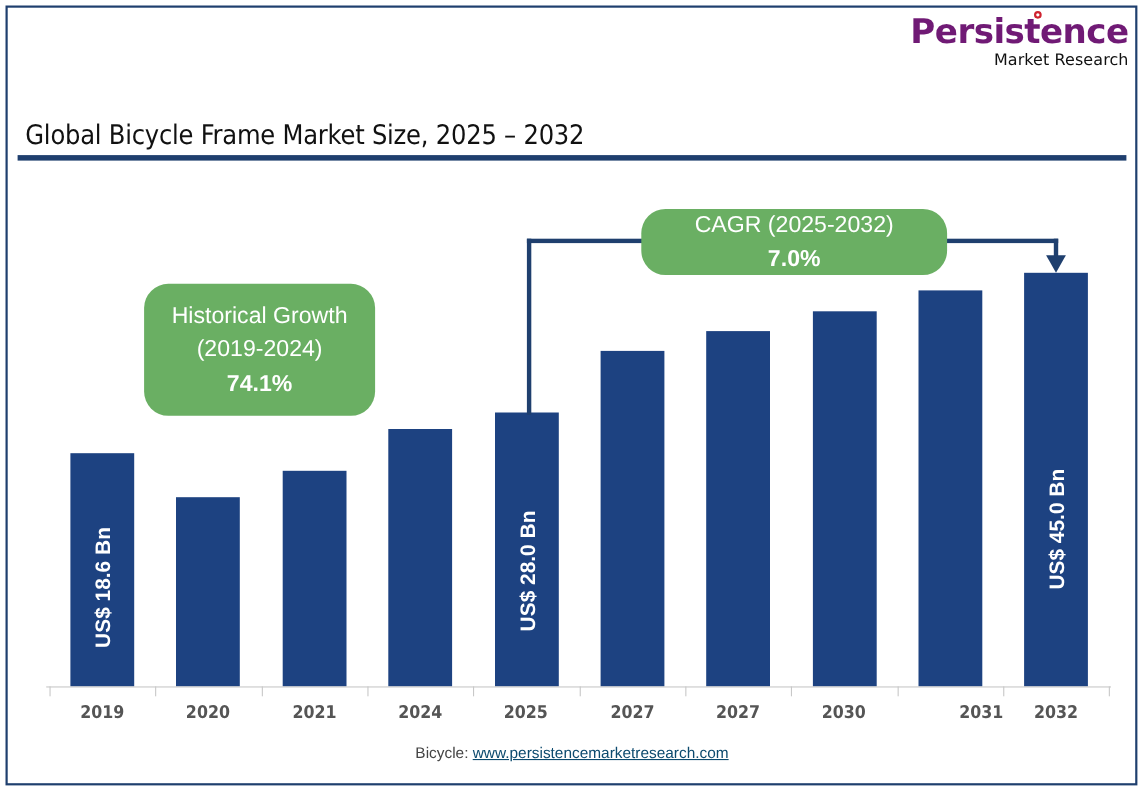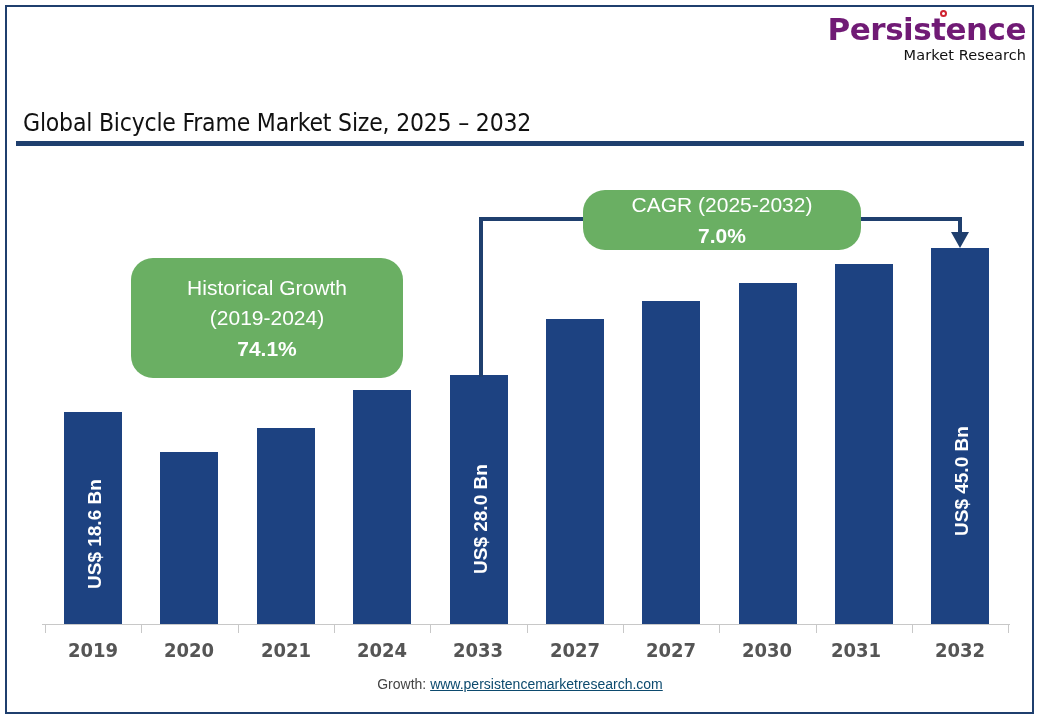--- a/index.html
+++ b/index.html
@@ -122,21 +122,21 @@
     top: 624px;
     width: 1px;
     height: 9px;
     background: #c8c8c8;
   }
   .cat-label {
     position: absolute;
     top: 638px;
     width: 96px;
     text-align: center;
-    font-size: 20px;
+    font-size: 16px;
     font-weight: bold;
     color: #555555;
     font-family: "DejaVu Sans Condensed", "Liberation Sans Narrow", "Liberation Sans", sans-serif;
   }
   
   .callout {
     position: absolute;
     background: #6aaf63;
     border-radius: 22px;
     color: #ffffff;
@@ -154,21 +154,21 @@
   }
   .callout .value {
     font-size: 21px;
     font-weight: bold;
     line-height: 1.4;
     font-family: "Liberation Sans", sans-serif;
   }
   #callout-historical {
     left: 131px;
     top: 258px;
-    width: 272px;
+    width: 210px;
     height: 120px;
   }
   #callout-cagr {
     left: 583px;
     top: 190px;
     width: 278px;
     height: 60px;
   }
   
   .conn {
@@ -234,25 +234,25 @@
     <div class="tick" style="left:623px;"></div>
     <div class="tick" style="left:719px;"></div>
     <div class="tick" style="left:816px;"></div>
     <div class="tick" style="left:912px;"></div>
     <div class="tick" style="left:1008px;"></div>
 
     <div class="cat-label" style="left:45px;">2019</div>
     <div class="cat-label" style="left:141px;">2020</div>
     <div class="cat-label" style="left:238px;">2021</div>
     <div class="cat-label" style="left:334px;">2024</div>
-    <div class="cat-label" style="left:430px;">2033</div>
+    <div class="cat-label" style="left:430px;">2025</div>
     <div class="cat-label" style="left:527px;">2027</div>
     <div class="cat-label" style="left:623px;">2027</div>
     <div class="cat-label" style="left:719px;">2030</div>
-    <div class="cat-label" style="left:808px;">2031</div>
+    <div class="cat-label" style="left:844px;">2031</div>
     <div class="cat-label" style="left:912px;">2032</div>
 
     <div class="conn" style="left:479px; top:217px; width:108px; height:4px;"></div>
     <div class="conn" style="left:479px; top:217px; width:4px; height:160px;"></div>
 
     <div class="conn" style="left:857px; top:217px; width:105px; height:4px;"></div>
     <div class="conn" style="left:958px; top:217px; width:4px; height:21px;"></div>
     <div style="position:absolute; left:951px; top:232px; width:0; height:0;
                 border-left:9px solid transparent; border-right:9px solid transparent;
                 border-top:16px solid #1f3f6e;"></div>
@@ -264,16 +264,16 @@
     </div>
 
     <div class="callout" id="callout-cagr">
       <div class="line">CAGR (2025-2032)</div>
       <div class="value">7.0%</div>
     </div>
 
   </div>
 
   <div class="source">
-    <span>Growth: </span><a href="#">www.persistencemarketresearch.com</a>
+    <span>Bicycle: </span><a href="#">www.persistencemarketresearch.com</a>
   </div>
 
 </div>
 
 </body></html>

